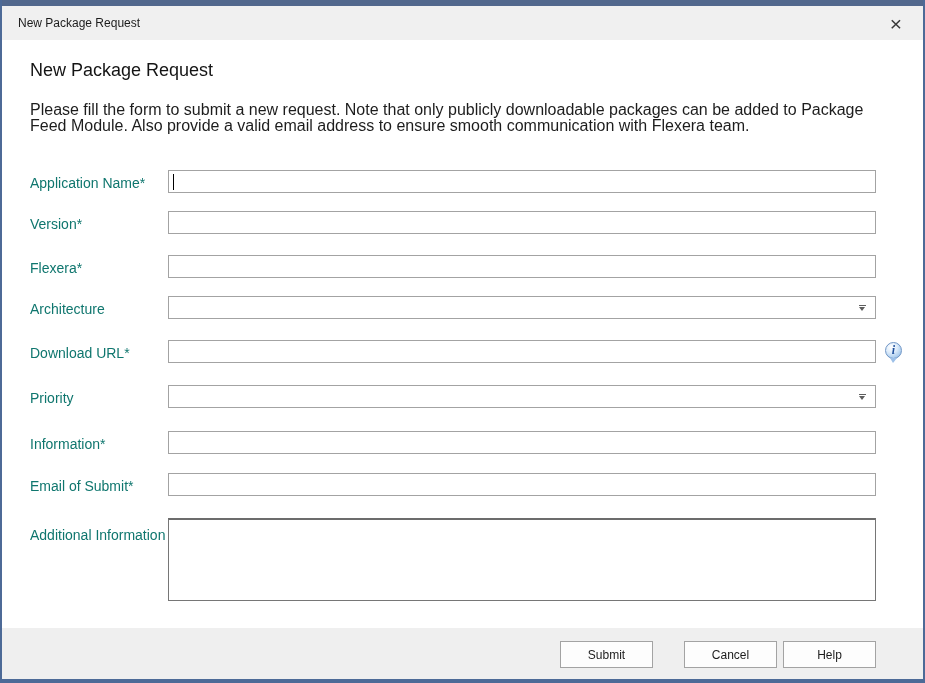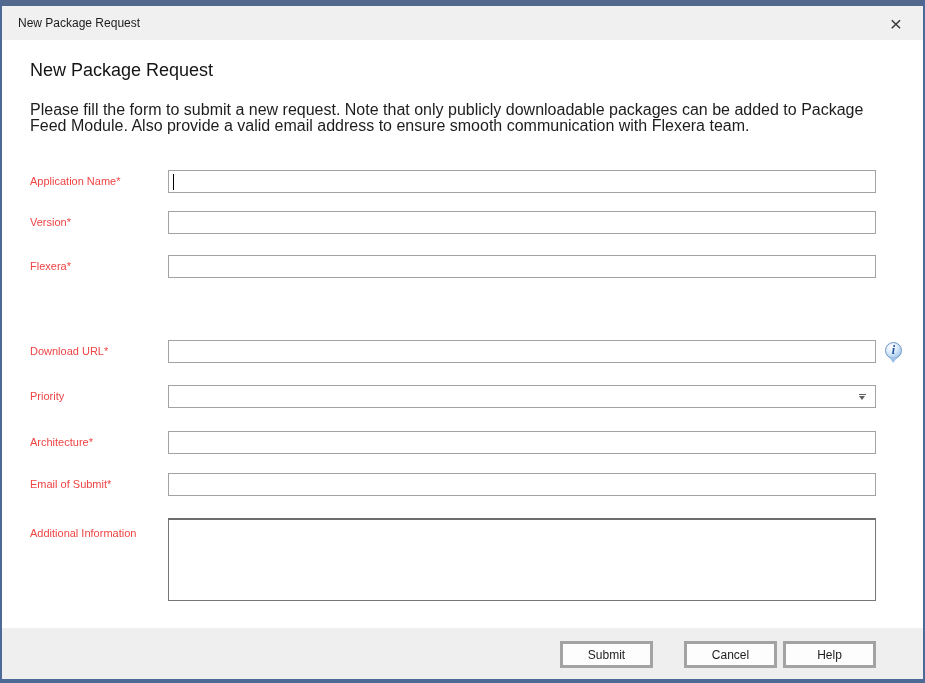--- a/index.html
+++ b/index.html
@@ -40,21 +40,21 @@
     font-size: 18px; font-weight: 400; color: #141414;
   }
   .page-desc {
     position: absolute; left: 30px; top: 102px; width: 852px;
     font-size: 16px; line-height: 16px; color: #1d1d1d;
   }
 
   .row { position: absolute; left: 30px; width: 880px; height: 24px; }
   .row .lbl {
     position: absolute; left: 0; top: 5px;
-    font-size: 11px; color: #ef4444; white-space: nowrap;
+    font-size: 14px; color: #0f766e; white-space: nowrap;
   }
   .txt {
     position: absolute; left: 138px; top: 0; width: 708px; height: 23px;
     border: 1px solid #a3a3a3; background: #ffffff;
     font: 12px "Liberation Sans", sans-serif; color: #1d1d1d; padding: 2px 4px;
     outline: none;
   }
   .caret {
     position: absolute; left: 143px; top: 4px; width: 1px; height: 16px; background: #000;
   }
@@ -97,21 +97,21 @@
     border-left: 3px solid transparent; border-right: 4px solid transparent;
     border-top: 5px solid #9dc0e8;
   }
 
   .footer {
     position: absolute; left: 2px; right: 2px; top: 628px; height: 51px;
     background: #efefef;
   }
   .btn {
     position: absolute; top: 13px; width: 93px; height: 27px;
-    background: #fdfdfd; border: 3px solid #a3a3a3;
+    background: #fdfdfd; border: 1px solid #a3a3a3;
     font: 12px "Liberation Sans", sans-serif; color: #1d1d1d;
   }
   .btn-submit { left: 558px; }
   .btn-cancel { left: 669px; margin-left: 13px; }
   .btn-help   { left: 781px; text-align: center; }
 </style>
 </head>
 <body>
 
 <div class="dialog">
@@ -138,37 +138,44 @@
   <div class="row" style="top:211px">
     <label class="lbl">Version*</label>
     <input class="txt" type="text" value="" style="">
   </div>
 
   <div class="row" style="top:255px">
     <label class="lbl">Flexera*</label>
     <input class="txt" type="text" value="" style="">
   </div>
 
+  <div class="row" style="top:296px">
+    <label class="lbl">Architecture</label>
+    <div class="combo">
+      <span class="combo-value"></span>
+      <span class="combo-arrow"></span>
+    </div>
+  </div>
 
   <div class="row" style="top:340px">
     <label class="lbl">Download URL*</label>
     <input class="txt" type="text" value="" style="">
     <span class="info-icon">i</span>
   </div>
 
   <div class="row" style="top:385px">
     <label class="lbl">Priority</label>
     <div class="combo">
       <span class="combo-value"></span>
       <span class="combo-arrow"></span>
     </div>
   </div>
 
   <div class="row" style="top:431px">
-    <label class="lbl">Architecture*</label>
+    <label class="lbl">Information*</label>
     <input class="txt" type="text" value="" style="">
   </div>
 
   <div class="row" style="top:473px">
     <label class="lbl">Email of Submit*</label>
     <input class="txt" type="text" value="" style="">
   </div>
 
   <div class="row row-ta" style="top:518px; height:84px">
     <label class="lbl">Additional Information</label>

